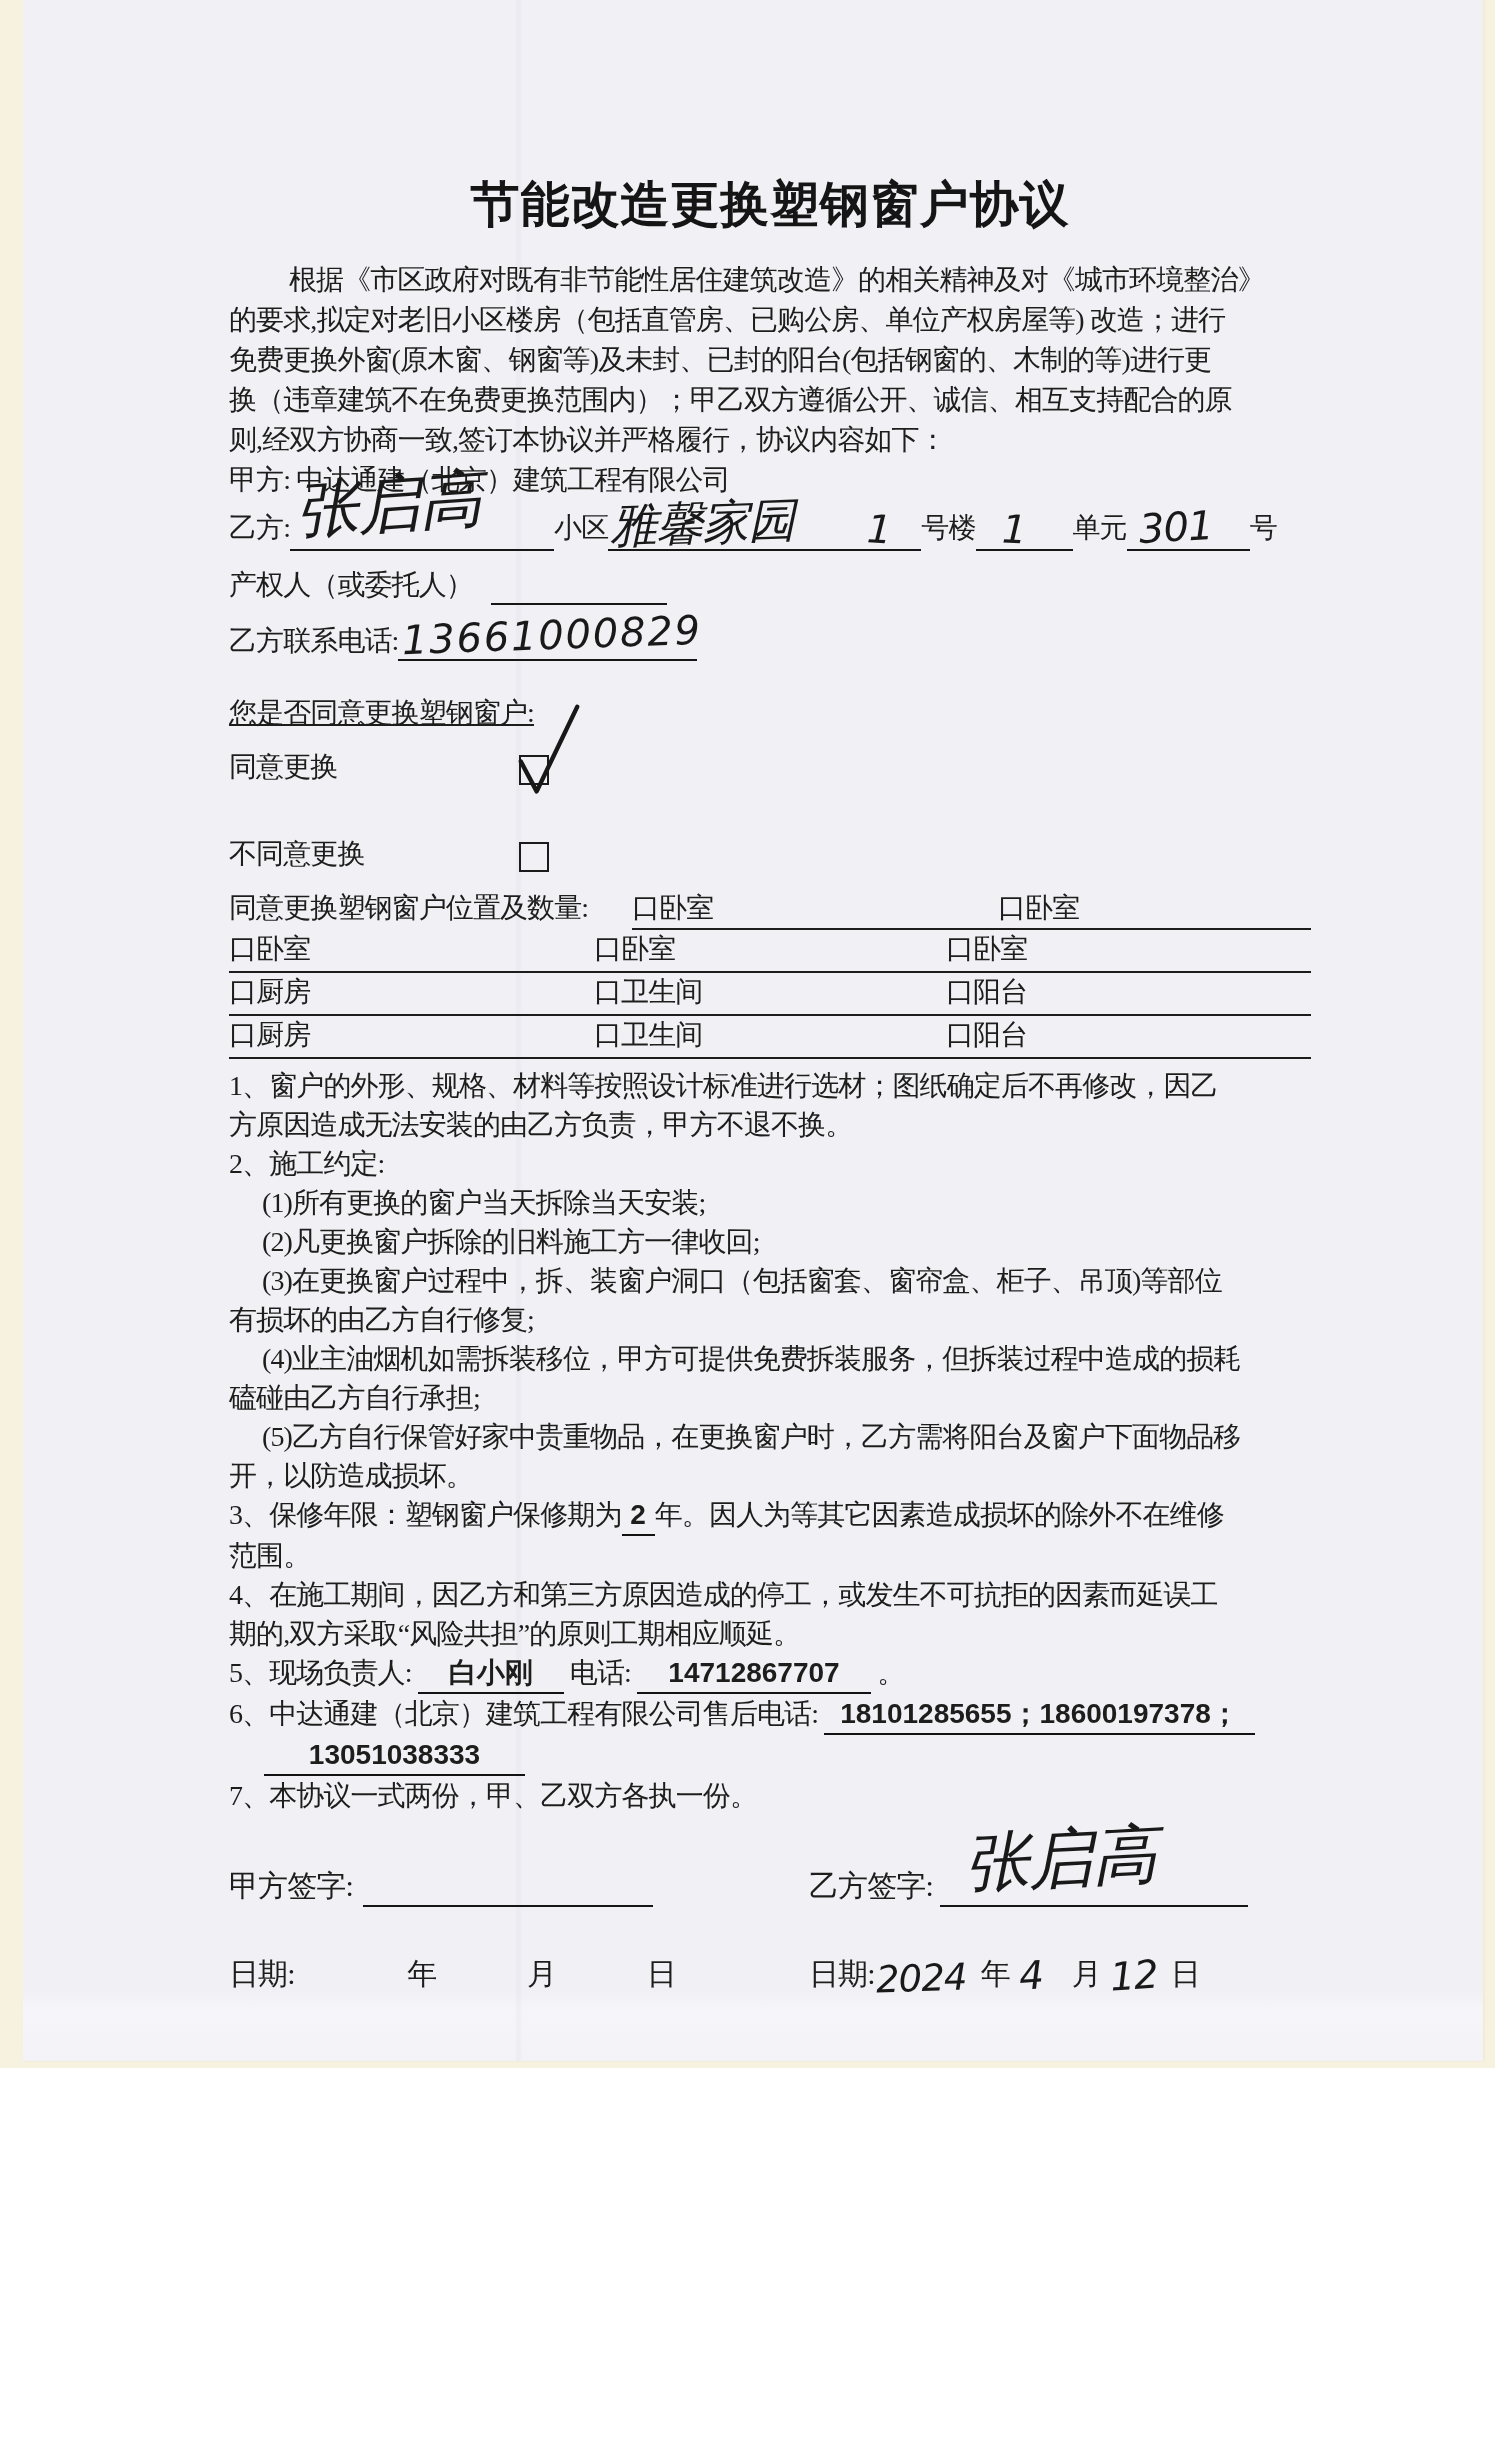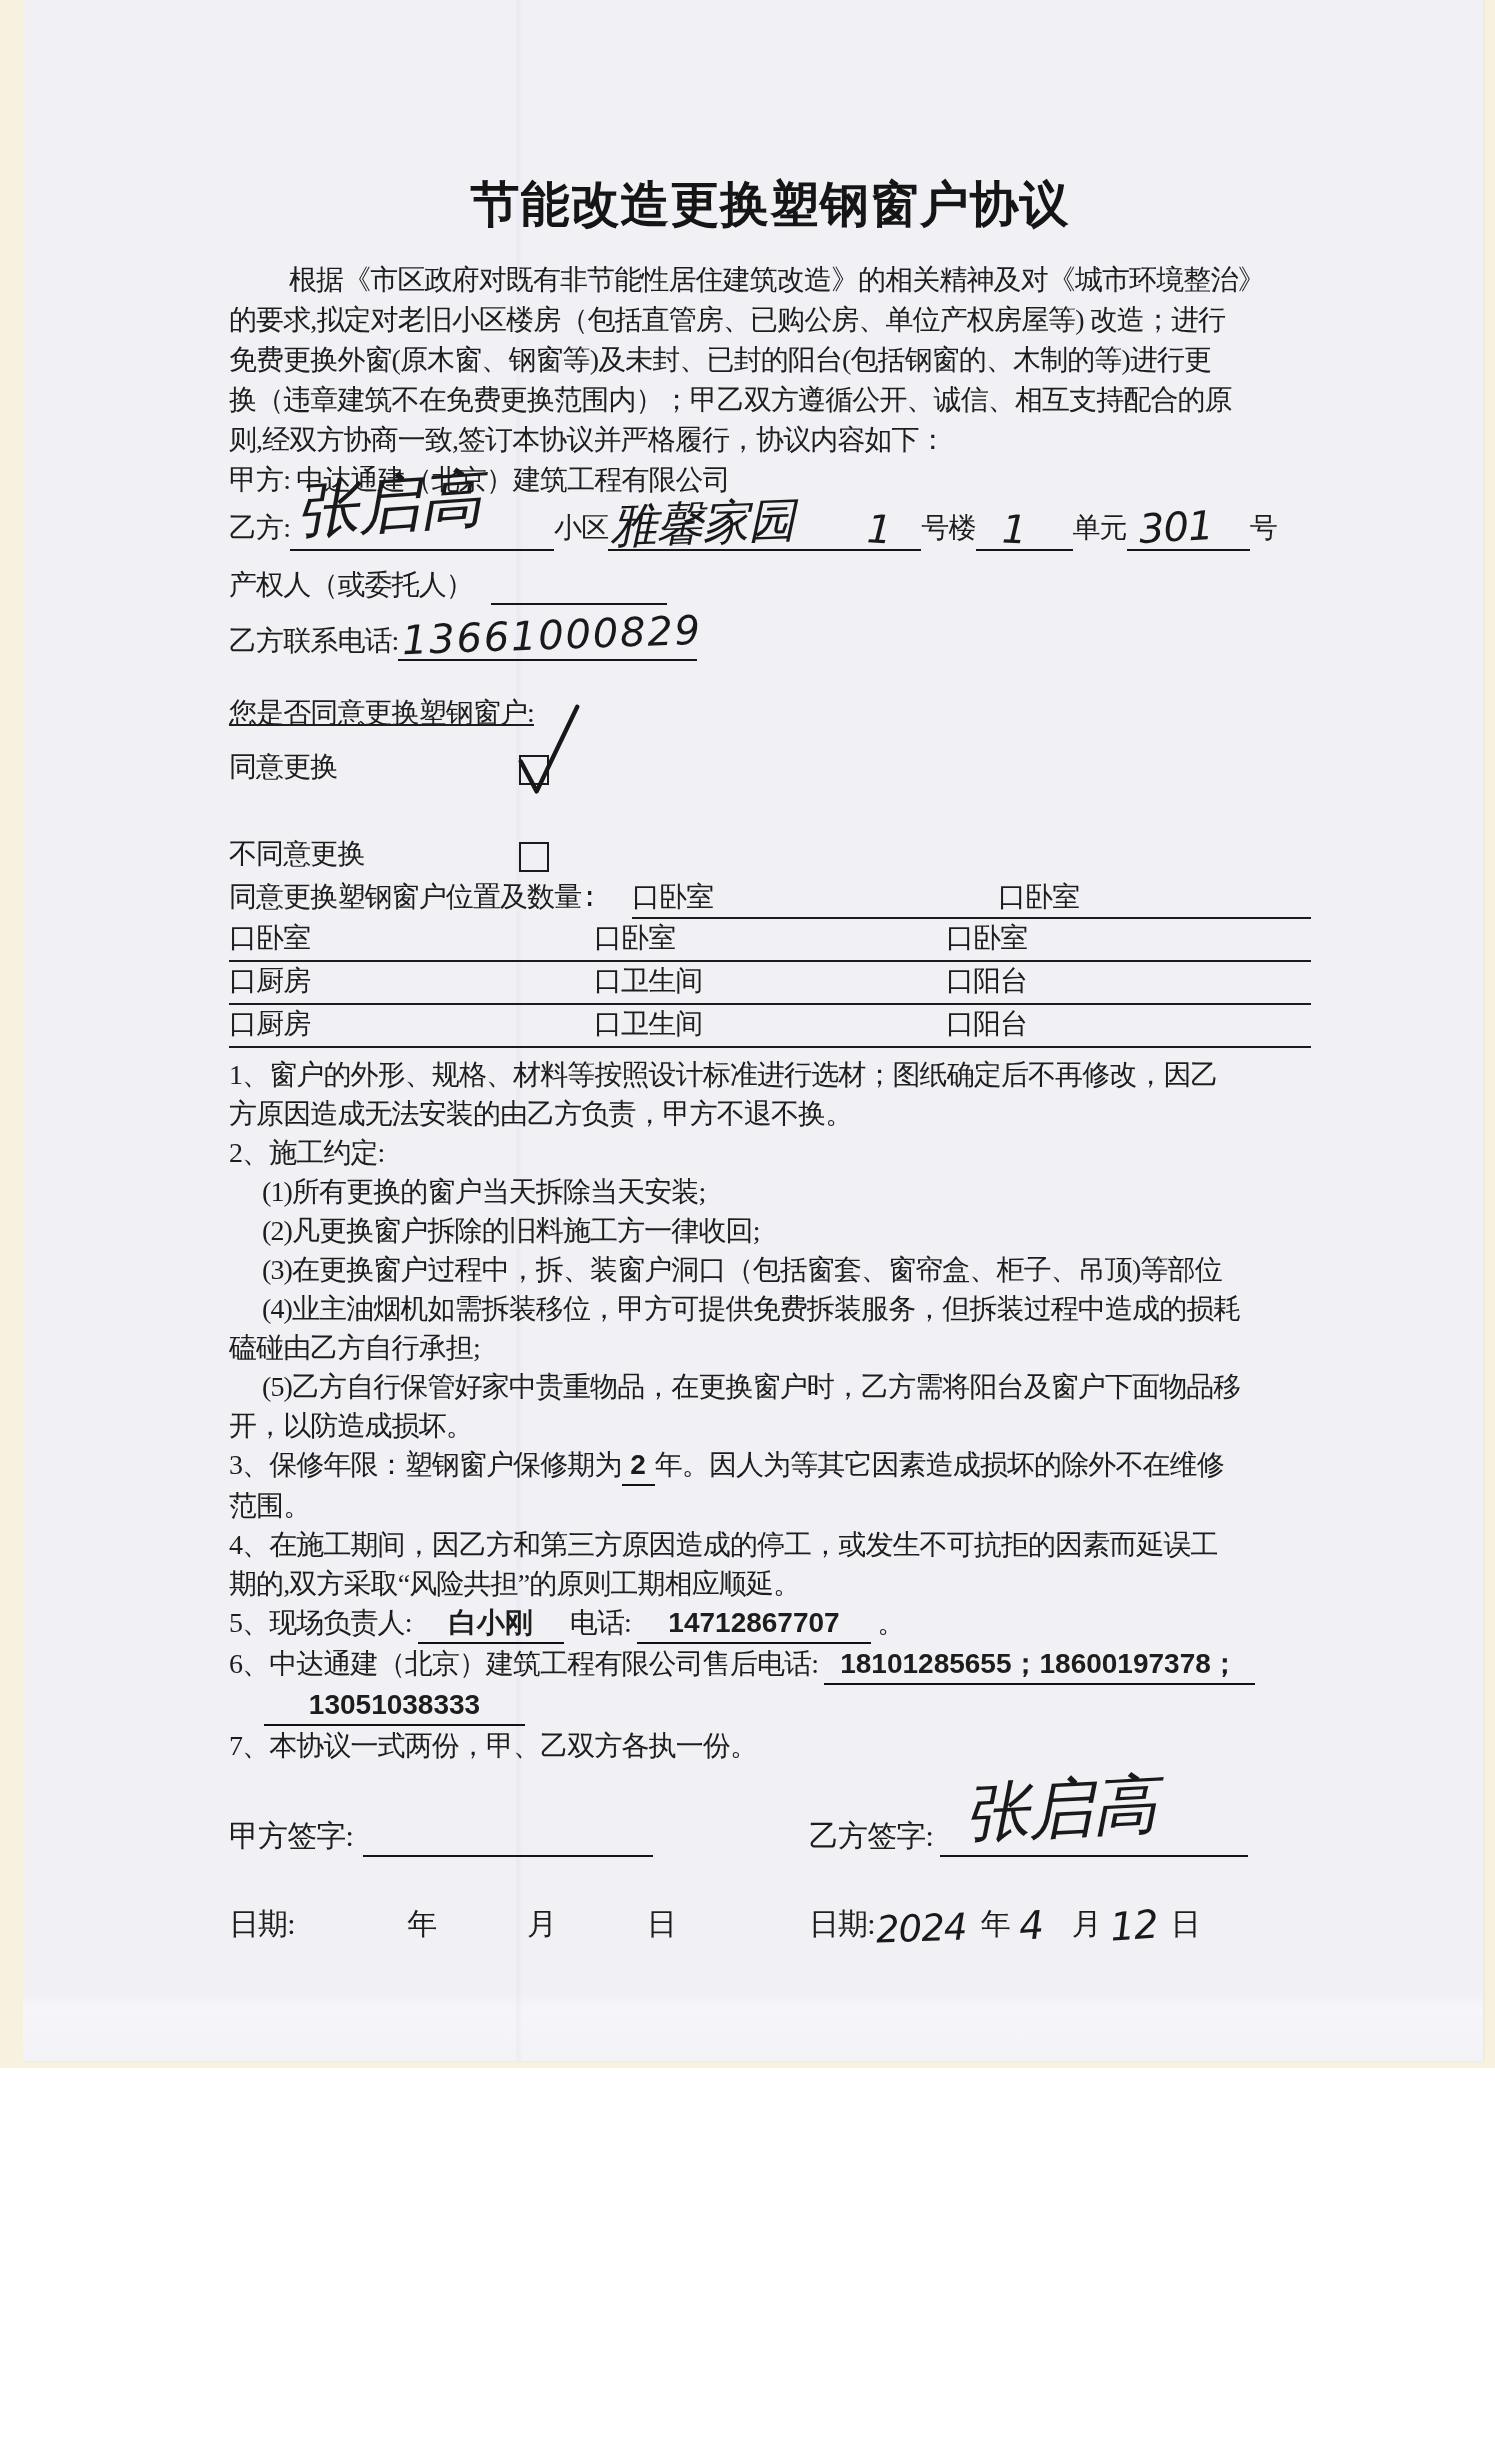--- a/index.html
+++ b/index.html
@@ -46,21 +46,21 @@
   .sig-bottom{font-size:65px;left:24.6px;top:-55px;transform:rotate(-3deg);}
   .d-year{font-size:37px;transform:rotate(-2deg);left:1.8px;top:-3.5px;}
   .d-num{font-size:39px;transform:rotate(-4deg);left:8.8px;top:-7px;}
   .consent-line{position:relative;margin-top:14px;}
   .box{
     display:inline-block;width:26px;height:26px;border:2.6px solid #1b1b1b;
     vertical-align:-3.5px;
   }
   .box-slot{position:absolute;left:290px;top:5.3px;}
   .check-svg{position:absolute;left:283px;top:-49px;overflow:visible;}
-  .loc-table{margin-top:4px;font-family:Liberation Mono, monospace;}
+  .loc-table{margin-top:15px;}
   .loc-row{position:relative;height:41px;font-size:28px;letter-spacing:-0.9px;}
   .loc-row .cell{position:absolute;bottom:3.5px;}
   .loc-border{border-bottom:2.6px solid #1c1c1c;}
   .row1-underline{position:absolute;left:403px;right:0;bottom:0;border-bottom:2.6px solid #1c1c1c;height:0;}
   .c0{left:0;} .c1{left:365px;} .c2{left:717px;}
   .r1c1{left:403px;} .r1c2{left:769px;}
   .loc-head{position:absolute;left:0;bottom:3.5px;}
   .terms{margin-top:7px;}
   .tline{font-size:28px;line-height:39px;letter-spacing:-0.9px;white-space:nowrap;}
   .ind{padding-left:33px;}
@@ -156,20 +156,21 @@
       </div>
     </div>
 
     <div class="terms">
       <div class="tline">1、窗户的外形、规格、材料等按照设计标准进行选材；图纸确定后不再修改，因乙</div>
       <div class="tline">方原因造成无法安装的由乙方负责，甲方不退不换。</div>
       <div class="tline">2、施工约定:</div>
       <div class="tline ind">(1)所有更换的窗户当天拆除当天安装;</div>
       <div class="tline ind">(2)凡更换窗户拆除的旧料施工方一律收回;</div>
       <div class="tline ind">(3)在更换窗户过程中，拆、装窗户洞口（包括窗套、窗帘盒、柜子、吊顶)等部位</div>
+      <div class="tline">有损坏的由乙方自行修复;</div>
       <div class="tline ind">(4)业主油烟机如需拆装移位，甲方可提供免费拆装服务，但拆装过程中造成的损耗</div>
       <div class="tline">磕碰由乙方自行承担;</div>
       <div class="tline ind">(5)乙方自行保管好家中贵重物品，在更换窗户时，乙方需将阳台及窗户下面物品移</div>
       <div class="tline">开，以防造成损坏。</div>
       <div class="tline">
         <span>3、保修年限：塑钢窗户保修期为</span><span class="typed-fill warranty-num">2</span><span>年。因人为等其它因素造成损坏的除外不在维修</span>
       </div>
       <div class="tline">范围。</div>
       <div class="tline">4、在施工期间，因乙方和第三方原因造成的停工，或发生不可抗拒的因素而延误工</div>
       <div class="tline">期的,双方采取“风险共担”的原则工期相应顺延。</div>

